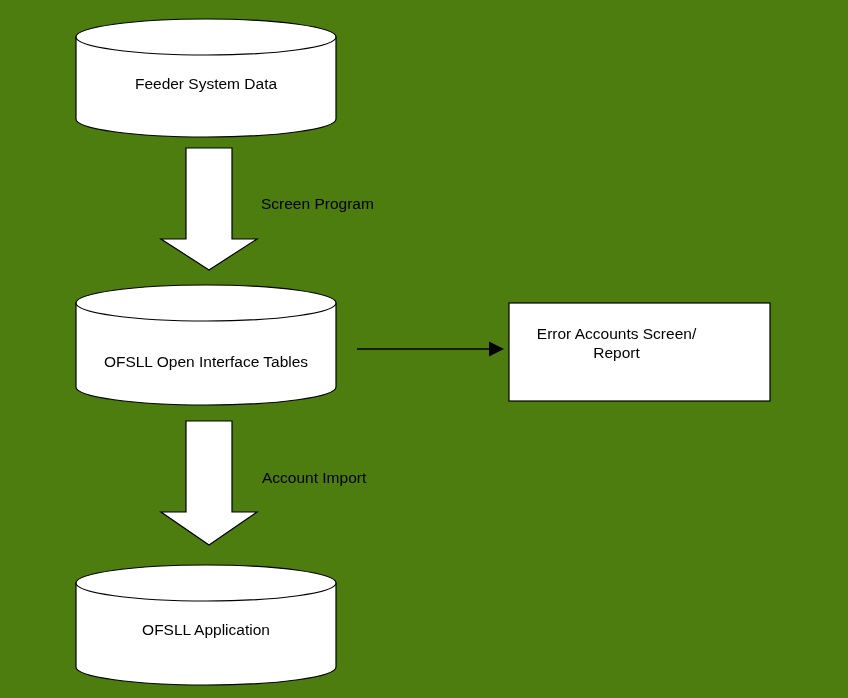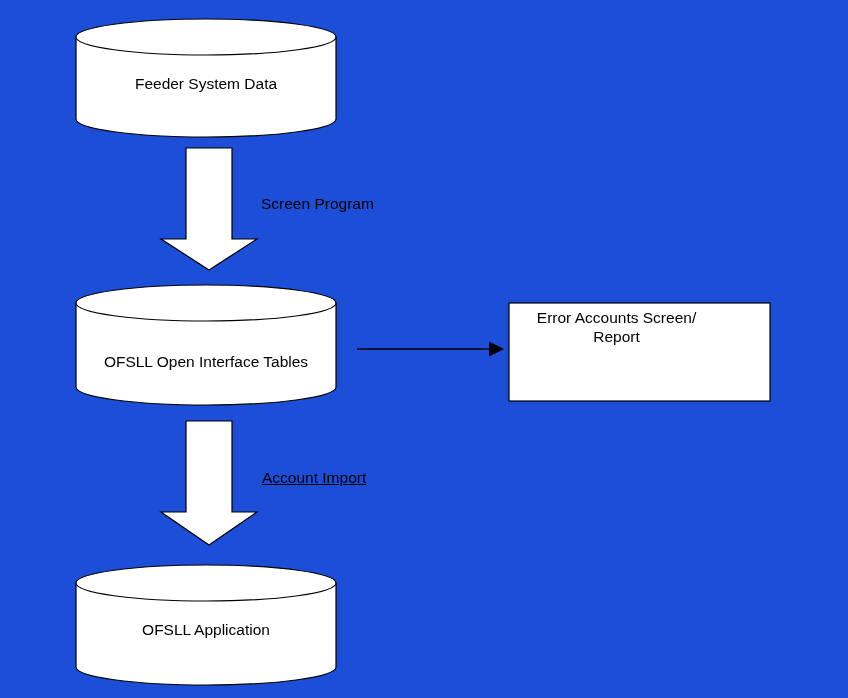--- a/index.html
+++ b/index.html
@@ -9,21 +9,21 @@
     background: #ffffff;
   }
   body {
     font-family: "Liberation Sans", sans-serif;
     color: #000000;
   }
   #canvas {
     position: relative;
     width: 848px;
     height: 698px;
-    background: #1d4ed8;
+    background: #4d7c0f;
     overflow: hidden;
   }
   #diagram-svg {
     position: absolute;
     left: 0;
     top: 0;
     width: 848px;
     height: 698px;
   }
   .shape-stroke {
@@ -67,31 +67,30 @@
     top: 352px;
     width: 272px;
   }
   .lbl-cyl-application {
     left: 76px;
     top: 620px;
     width: 260px;
   }
   .lbl-box-error {
     left: 509px;
-    top: 308px;
+    top: 324px;
     width: 215px;
   }
   .lbl-feeder-program {
     left: 261px;
     top: 194px;
   }
   .lbl-account-import {
     left: 262px;
     top: 468px;
-    text-decoration: underline;
   }
 </style>
 </head>
 <body>
 
 <div id="canvas">
 
   <svg id="diagram-svg" viewBox="0 0 848 698">
 
     <g>

